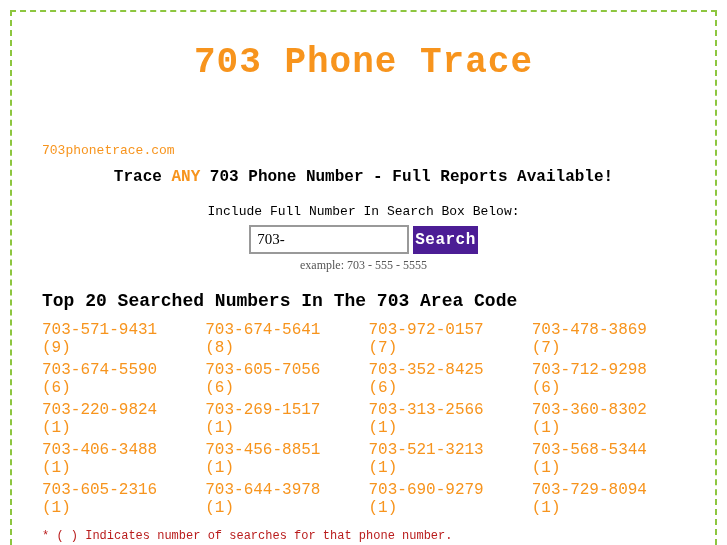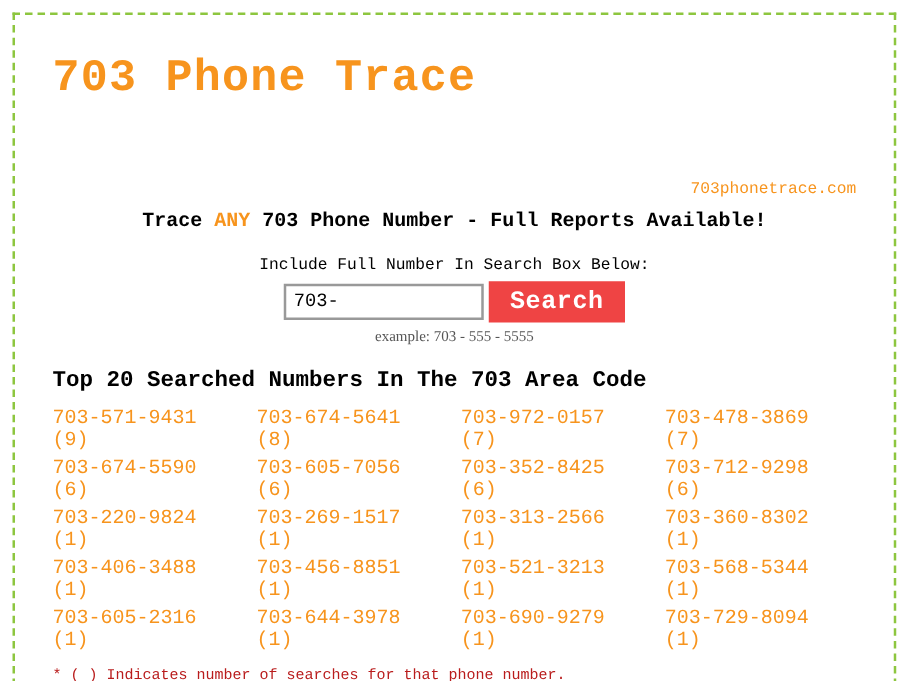--- a/index.html
+++ b/index.html
@@ -10,31 +10,32 @@
       color: #000;
     }
     .outer-border {
       margin: 10px;
       border: 2px dashed #8dc63f;
       min-height: 520px;
       padding: 20px 30px 20px 30px;
       position: relative;
     }
     .page-title {
+      text-align: center;
       font-size: 36px;
       font-weight: bold;
       color: #f7941d;
       font-family: 'Courier New', Courier, monospace;
       margin-bottom: 10px;
       margin-top: 10px;
       letter-spacing: 1px;
     }
     .spacer { height: 50px; }
     .site-url {
-      text-align: right;
+      text-align: left;
       color: #f7941d;
       font-size: 13px;
       margin-bottom: 10px;
       font-family: 'Courier New', Courier, monospace;
     }
     .tagline {
       text-align: center;
       font-size: 16px;
       font-weight: bold;
       font-family: 'Courier New', Courier, monospace;
@@ -56,30 +57,30 @@
       display: flex;
       justify-content: center;
       align-items: center;
       gap: 4px;
       margin-bottom: 4px;
     }
     .search-input {
       border: 2px solid #999;
       padding: 4px 6px;
       font-size: 15px;
-      font-family: Liberation Mono, monospace;
+      font-family: Liberation Serif, serif;
       width: 160px;
       outline: none;
     }
     .search-button {
-      background: #ef4444;
+      background: #4c1d95;
       color: #fff;
       border: none;
-      padding: 5px 17px;
-      font-size: 20px;
+      padding: 5px 2px;
+      font-size: 16px;
       font-family: 'Courier New', Courier, monospace;
       font-weight: bold;
       cursor: pointer;
       letter-spacing: 0.5px;
     }
     .example-text {
       font-size: 12px;
       color: #555;
       font-family: Liberation Serif, serif;
     }

